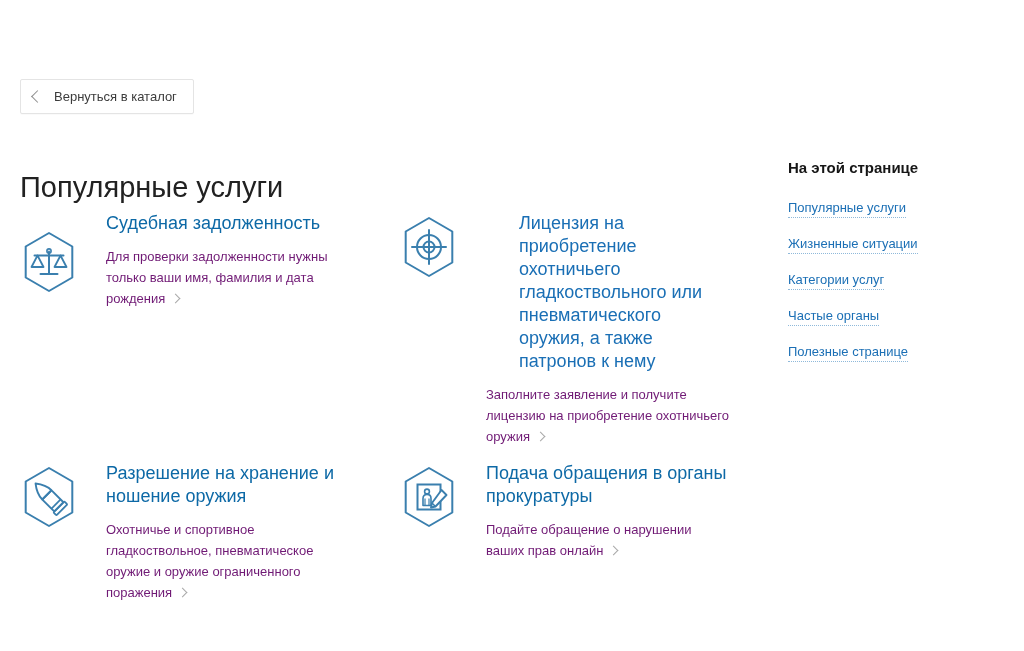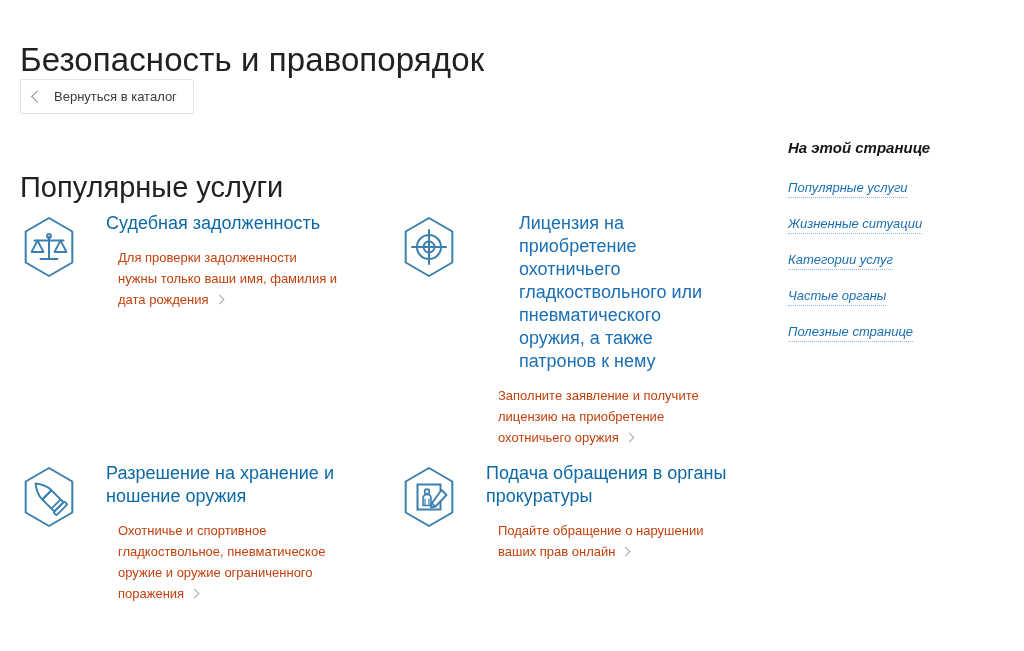--- a/index.html
+++ b/index.html
@@ -85,21 +85,21 @@
     left: 20px;
     top: 212px;
     width: 730px;
   }
   .card {
     position: absolute;
     display: flex;
     align-items: flex-start;
     gap: 0;
   }
-  .card-1 { left: 0px;   top: 0px;   width: 330px; }
+  .card-1 { left: 0px;   top: 0px;   width: 330px; align-items: center; }
   .card-2 { left: 380px; top: 0px;   width: 330px; }
   .card-3 { left: 0px;   top: 250px; width: 330px; }
   .card-4 { left: 380px; top: 250px; width: 330px; }
 
   .card-icon {
     flex: 0 0 auto;
     width: 58px;
     height: 64px;
     margin-right: 28px;
     margin-top: 3px;
@@ -115,42 +115,41 @@
     color: #0d69a6;
     text-decoration: none;
     display: block;
     cursor: pointer;
     margin: 0 0 11px 0;
   }
   .card-2 .card-title { color: #1a6fb5; margin-left: 33px; }
   .card-desc {
     font-size: 13px;
     line-height: 21px;
-    color: #c2410c;
-    margin: 12px;
+    color: #701a75;
+    margin: 0;
   }
   .card-desc .arrow {
     display: inline-block;
     width: 7px;
     height: 7px;
     border-top: 1.5px solid #a8a8a8;
     border-right: 1.5px solid #a8a8a8;
     transform: rotate(45deg);
     margin-left: 7px;
     vertical-align: 1px;
     cursor: pointer;
   }
 
   
   .toc {
     position: absolute;
     left: 788px;
-    top: 138px;
+    top: 158px;
     width: 220px;
-    font-style: italic;
   }
   .toc-heading {
     font-size: 15px;
     font-weight: 700;
     color: #161616;
     margin: 0 0 21px 0;
     line-height: 20px;
   }
   .toc-link {
     display: block;
@@ -164,21 +163,20 @@
     width: fit-content;
     cursor: pointer;
   }
   .toc-link:last-child { margin-bottom: 0; }
 </style>
 </head>
 <body>
 
 <div class="page">
 
-  <h1 class="page-title">Безопасность и правопорядок</h1>
 
   <div class="back-button">
     <span class="chev"></span>
     <span class="label">Вернуться в каталог</span>
   </div>
 
   <h2 class="section-title">Популярные услуги</h2>
 
   <div class="cards">
 

